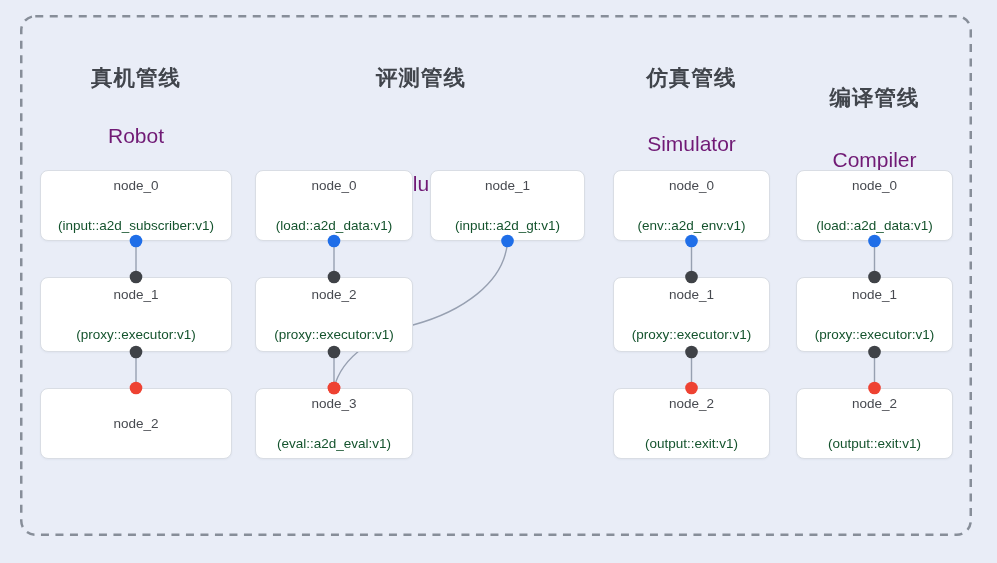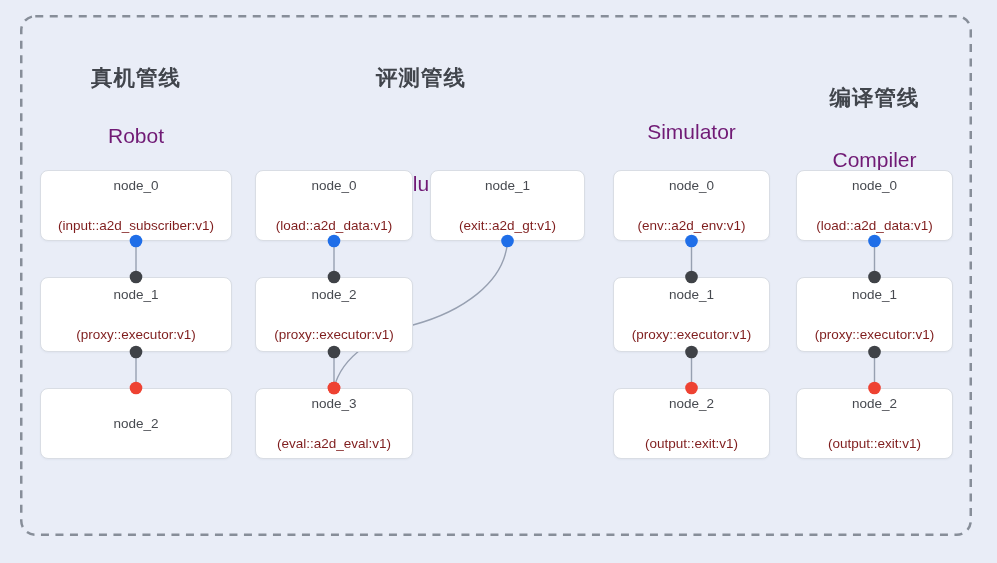--- a/index.html
+++ b/index.html
@@ -54,21 +54,21 @@
   }
   .node .nname {
     font-size: 13.5px;
     line-height: 22px;
     color: #474a50;
     white-space: nowrap;
   }
   .node .ntype {
     font-size: 13.5px;
     line-height: 22px;
-    color: #7f1d1d;
+    color: #14532d;
     white-space: nowrap;
   }
 </style>
 </head>
 <body>
 
 <div class="canvas">
   <svg class="layer" id="edge-layer" width="997" height="563" viewBox="0 0 997 563" xmlns="http://www.w3.org/2000/svg">
       <rect x="21.25" y="16.25" width="949.5" height="518.5" rx="14" fill="none" stroke="#878e99" stroke-width="2.5" stroke-dasharray="8 6.5"></rect>
       <line x1="136" y1="241" x2="136" y2="277" stroke="#97a0b1" stroke-width="1.4"></line>
@@ -96,31 +96,32 @@
         <span class="nname">node_2</span>
       </div>
       <div class="title-zh" style="left: 421px; top: 63px;">评测管线</div>
       <div class="title-en" style="left: 421px; top: 124px; margin-top: 48px;">Evaluator</div>
       <div class="node" style="left: 255px; top: 170px; width: 158px; height: 71px;">
         <span class="nname">node_0</span>
         <span class="ntype">(load::a2d_data:v1)</span>
       </div>
       <div class="node" style="left: 430px; top: 170px; width: 155px; height: 71px;">
         <span class="nname">node_1</span>
-        <span class="ntype">(exit::a2d_gt:v1)</span>
+        <span class="ntype">(input::a2d_gt:v1)</span>
       </div>
       <div class="node" style="left: 255px; top: 277px; width: 158px; height: 75px;">
         <span class="nname">node_2</span>
         <span class="ntype">(proxy::executor:v1)</span>
       </div>
       <div class="node" style="left: 255px; top: 388px; width: 158px; height: 71px;">
         <span class="nname">node_3</span>
         <span class="ntype">(eval::a2d_eval:v1)</span>
       </div>
-      <div class="title-en" style="left: 691.5px; top: 120px;">Simulator</div>
+      <div class="title-zh" style="left: 691.5px; top: 63px;">仿真管线</div>
+      <div class="title-en" style="left: 691.5px; top: 132px;">Simulator</div>
       <div class="node" style="left: 613px; top: 170px; width: 157px; height: 71px;">
         <span class="nname">node_0</span>
         <span class="ntype">(env::a2d_env:v1)</span>
       </div>
       <div class="node" style="left: 613px; top: 277px; width: 157px; height: 75px;">
         <span class="nname">node_1</span>
         <span class="ntype">(proxy::executor:v1)</span>
       </div>
       <div class="node" style="left: 613px; top: 388px; width: 157px; height: 71px;">
         <span class="nname">node_2</span>

